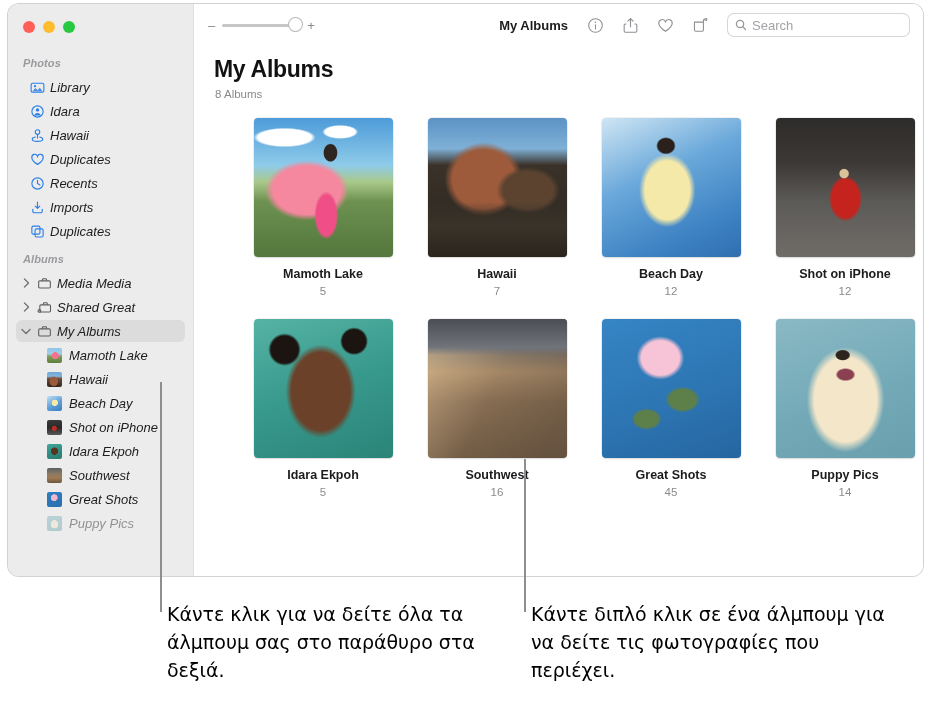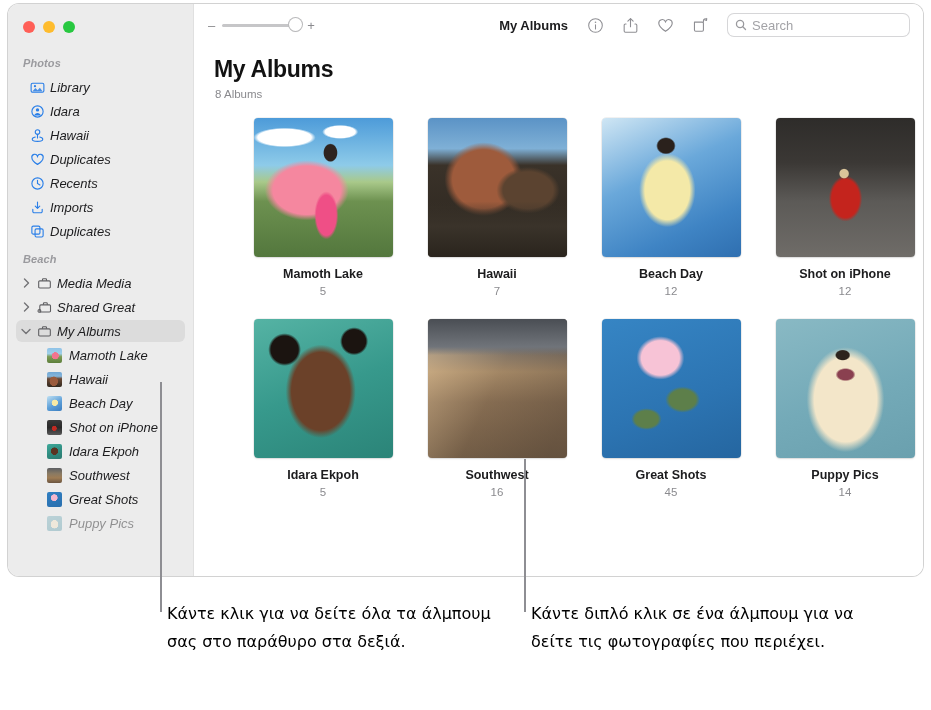--- a/index.html
+++ b/index.html
@@ -225,21 +225,21 @@
   }
 
   
   .callout-line {
     position: absolute;
     width: 2px;
     background: #8e8e93;
   }
   .caption {
     position: absolute;
-    font-size: 16px;
+    font-size: 19px;
     line-height: 28px;
     color: #000000;
     font-family: "DejaVu Sans", "Liberation Sans", sans-serif;
   }
 
   
   .art { position: absolute; inset: 0; }
 </style>
 </head>
 <body>
@@ -324,21 +324,21 @@
       <div class="sb-row">
         <span class="ic">
           <svg width="15" height="15" viewBox="0 0 16 16" fill="none" stroke="currentColor" stroke-width="1.2">
             <rect x="2" y="2.2" width="8.6" height="8.6" rx="1.5"></rect>
             <rect x="5.4" y="5.2" width="8.6" height="8.6" rx="1.5"></rect>
           </svg>
         </span>
         <span class="lbl">Duplicates</span>
       </div>
 
-      <div class="sb-header" style="margin-top:8px">Beach</div>
+      <div class="sb-header" style="margin-top:8px">Albums</div>
 
       <div class="sb-row group">
         <span class="tw">
           <svg width="7" height="10" viewBox="0 0 7 10" fill="none" stroke="currentColor" stroke-width="1.4" stroke-linecap="round" stroke-linejoin="round">
               <path d="M1.5 1l4 4-4 4"></path>
             </svg>
         </span>
         <span class="ic folder">
           <svg width="15" height="15" viewBox="0 0 16 16" fill="none" stroke="currentColor" stroke-width="1.15">
             <path d="M3 5.2h10a1.2 1.2 0 0 1 1.2 1.2v5.2a1.2 1.2 0 0 1-1.2 1.2H3a1.2 1.2 0 0 1-1.2-1.2V6.4A1.2 1.2 0 0 1 3 5.2z"></path>

